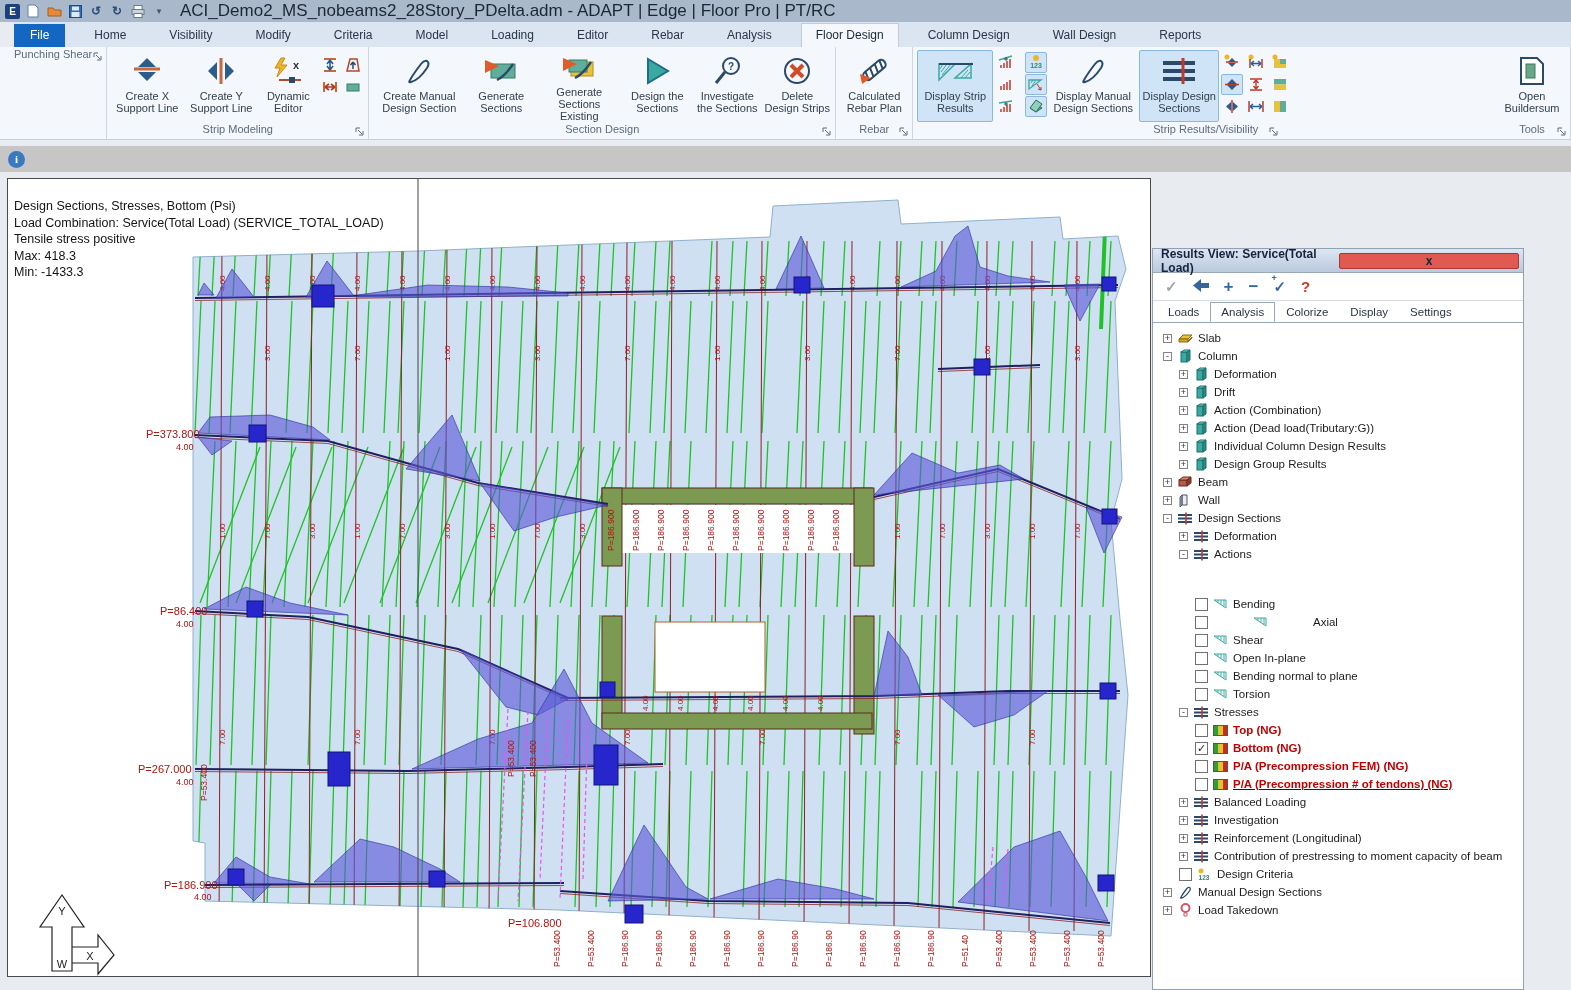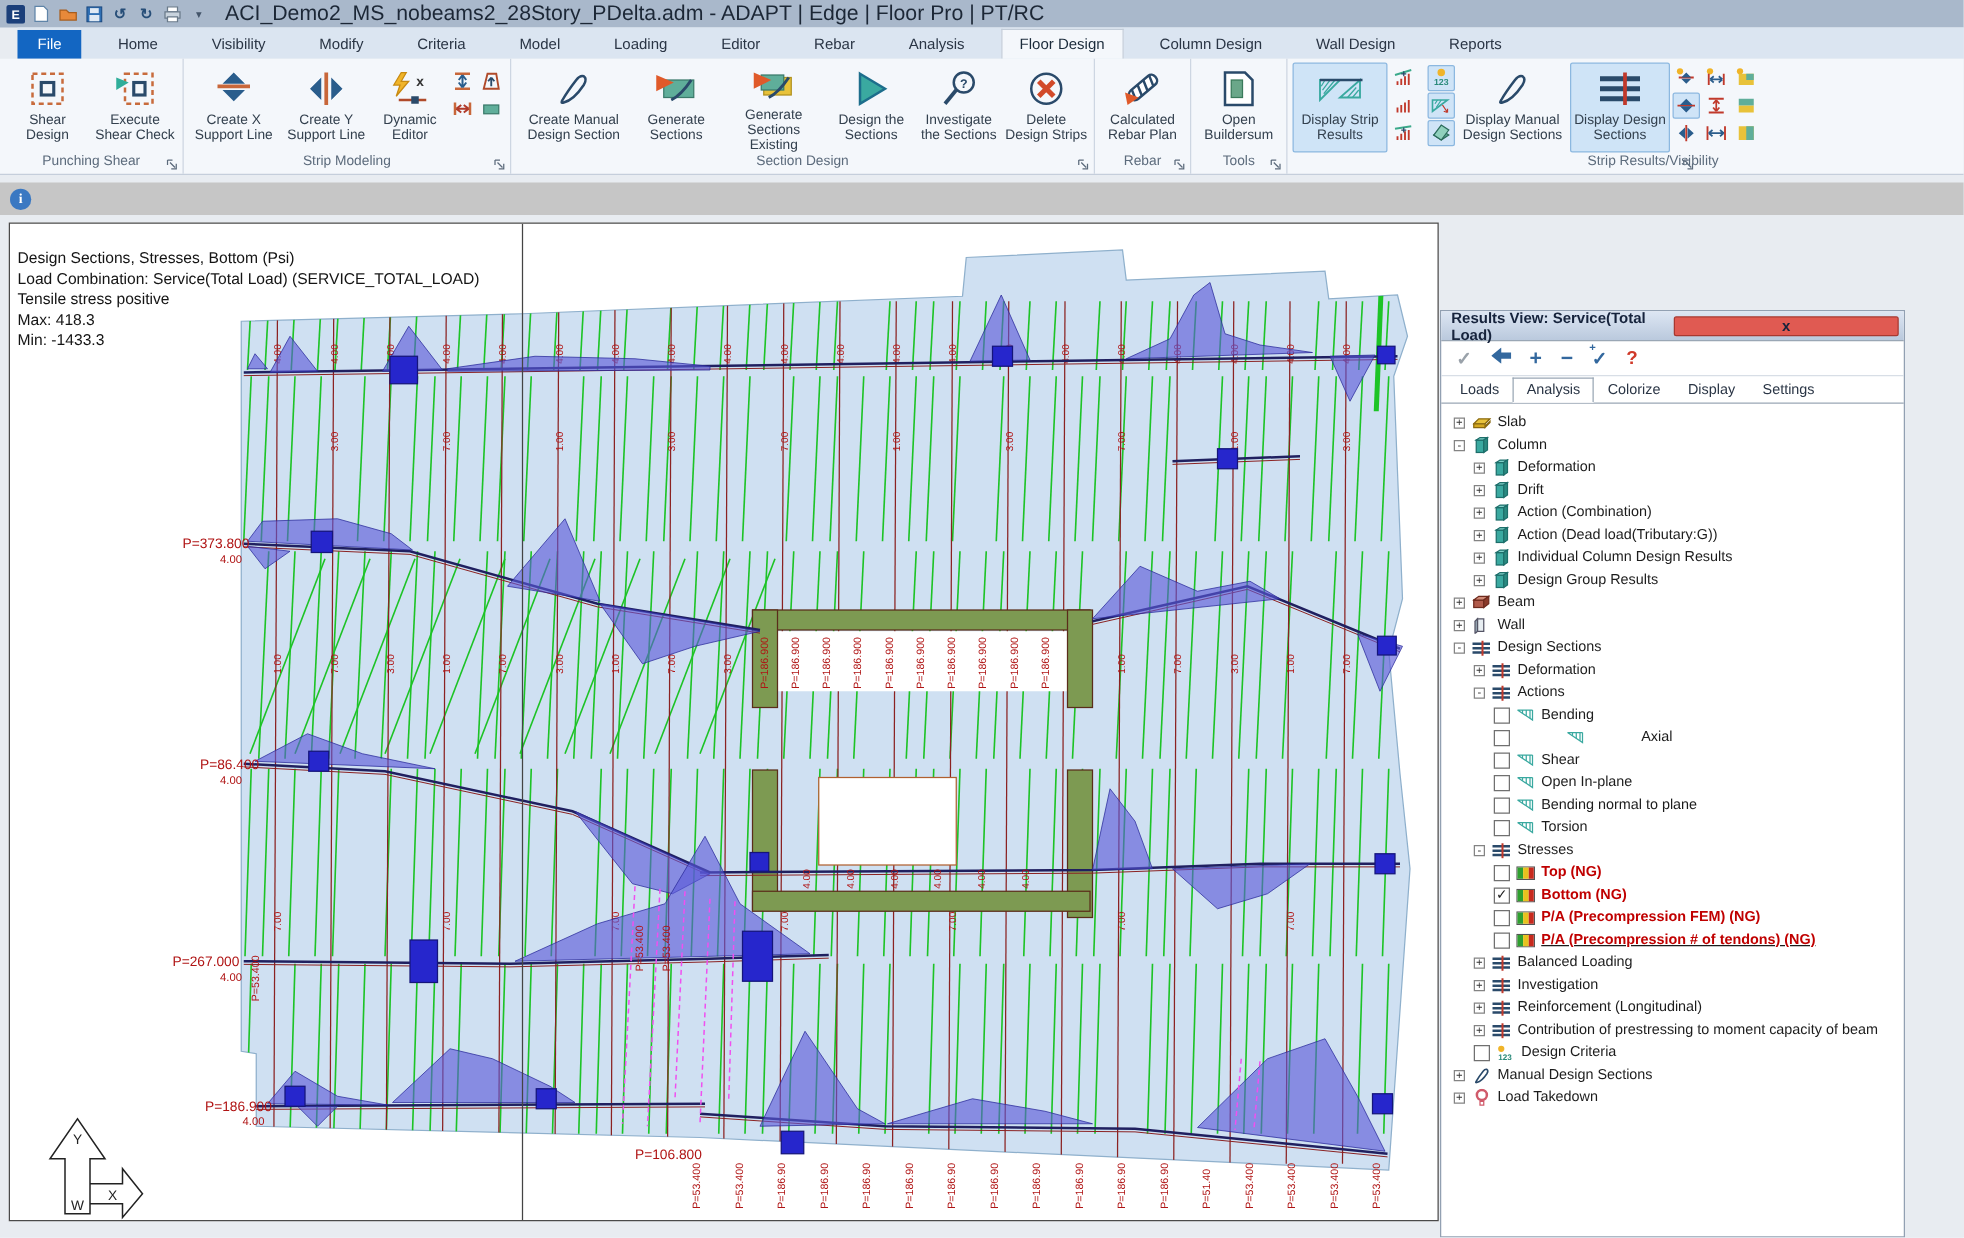--- a/index.html
+++ b/index.html
@@ -111,41 +111,20 @@
       <div class="mtab">Analysis</div>
       <div class="mtab active">Floor Design</div>
       <div class="mtab">Column Design</div>
       <div class="mtab">Wall Design</div>
       <div class="mtab">Reports</div>
     </div>
 
   <div id="ribbon">
 
     <div class="rgroup">
-      <div class="rbtns">
-        <div class="rbtn">
-          <span class="ric">
-              <svg width="30" height="30">
-                <rect x="3" y="3" width="24" height="24" fill="none" stroke="#c86b3c" stroke-width="2" stroke-dasharray="4 3"></rect>
-                <rect x="10" y="10" width="10" height="10" fill="none" stroke="#2a4a6a" stroke-width="2.5"></rect>
-              </svg>
-            </span>
-          <span class="rlb">Shear Design</span>
-        </div>
-        <div class="rbtn">
-          <span class="ric">
-              <svg width="34" height="30">
-                <rect x="9" y="3" width="22" height="24" fill="none" stroke="#c86b3c" stroke-width="2" stroke-dasharray="4 3"></rect>
-                <rect x="16" y="10" width="9" height="10" fill="none" stroke="#2a4a6a" stroke-width="2.5"></rect>
-                <path d="M2,6 L12,10 L2,16 Z" fill="#2fae9a"></path>
-              </svg>
-            </span>
-          <span class="rlb">Execute Shear Check</span>
-        </div>
-      </div>
       <div class="glabel"><span>Punching Shear</span>
         <span class="launcher"><svg width="10" height="10">
               <path d="M1,1 h4 M1,1 v4 M3,3 l4,4 M8,4 v4 h-4" stroke="#5c6b7c" fill="none"></path>
             </svg></span>
       </div>
     </div>
 
     <div class="rgroup">
       <div class="rbtns">
         <div class="rbtn" style="width:72px">
@@ -295,39 +274,20 @@
           <span class="rlb">Calculated Rebar Plan</span>
         </div>
       </div>
       <div class="glabel"><span>Rebar</span>
         <span class="launcher"><svg width="10" height="10">
               <path d="M1,1 h4 M1,1 v4 M3,3 l4,4 M8,4 v4 h-4" stroke="#5c6b7c" fill="none"></path>
             </svg></span>
       </div>
     </div>
 
-    <div class="rgroup">
-      <div class="rbtns">
-        <div class="rbtn">
-          <span class="ric">
-              <svg width="26" height="30">
-                <path d="M2,2 h16 l6,6 v20 h-22 z" fill="#fff" stroke="#2a4a6a" stroke-width="2"></path>
-                <rect x="7" y="8" width="9" height="14" fill="#6aa789" stroke="#3a7a5a"></rect>
-              </svg>
-            </span>
-          <span class="rlb">Open Buildersum</span>
-        </div>
-      </div>
-      <div class="glabel"><span>Tools</span>
-        <span class="launcher"><svg width="10" height="10">
-              <path d="M1,1 h4 M1,1 v4 M3,3 l4,4 M8,4 v4 h-4" stroke="#5c6b7c" fill="none"></path>
-            </svg></span>
-      </div>
-    </div>
-
     <div class="rgroup" style="flex:1;border-right:none">
       <div class="rbtns">
         <div class="rbtn sel" style="width:76px">
           <span class="ric">
               <svg width="40" height="30">
                 <path d="M4,8 L20,8 L4,24 Z" fill="none" stroke="#3aa9a0" stroke-width="1.5"></path>
                 <path d="M8,8 l-3,5 M12,8 l-6,8 M16,8 l-9,11" stroke="#3aa9a0"></path>
                 <path d="M20,22 L36,22 L36,8 Z" fill="none" stroke="#3aa9a0" stroke-width="1.5"></path>
                 <path d="M26,22 l7,-8 M30,22 l5,-6" stroke="#3aa9a0"></path>
                 <path d="M4,8 h34" stroke="#2a4a6a" stroke-width="2"></path>
@@ -453,20 +413,39 @@
           <span class="mini">
               <svg width="18" height="17">
                 <rect x="3" y="3" width="12" height="11" fill="#e8c23a"></rect>
                 <rect x="9" y="3" width="6" height="11" fill="#5fae9a"></rect>
               </svg>
             </span>
         </div>
       </div>
       <div class="glabel" style="text-align:left;padding-left:240px"><span>Strip Results/Visibility</span>
         <span class="launcher" style="right:215px"><svg width="10" height="10">
+              <path d="M1,1 h4 M1,1 v4 M3,3 l4,4 M8,4 v4 h-4" stroke="#5c6b7c" fill="none"></path>
+            </svg></span>
+      </div>
+    </div>
+
+    <div class="rgroup">
+      <div class="rbtns">
+        <div class="rbtn">
+          <span class="ric">
+              <svg width="26" height="30">
+                <path d="M2,2 h16 l6,6 v20 h-22 z" fill="#fff" stroke="#2a4a6a" stroke-width="2"></path>
+                <rect x="7" y="8" width="9" height="14" fill="#6aa789" stroke="#3a7a5a"></rect>
+              </svg>
+            </span>
+          <span class="rlb">Open Buildersum</span>
+        </div>
+      </div>
+      <div class="glabel"><span>Tools</span>
+        <span class="launcher"><svg width="10" height="10">
               <path d="M1,1 h4 M1,1 v4 M3,3 l4,4 M8,4 v4 h-4" stroke="#5c6b7c" fill="none"></path>
             </svg></span>
       </div>
     </div>
   </div>
 
   <div id="infobar">
     <span id="info-i">i</span>
   </div>
 
@@ -1092,21 +1071,21 @@
         <div class="trow" style="padding-left: 22px;">
           <span class="texp">-</span>
           <span class="tico">
             <svg width="16" height="13">
               <path d="M1,3 h14 M1,6.5 h14 M1,10 h14" stroke="#2a4a6a" stroke-width="2"></path>
               <path d="M9,0.5 v12" stroke="#c0392b" stroke-width="1.6"></path>
             </svg>
           </span>
           <span class="tlbl">Actions</span>
         </div>
-        <div class="trow" style="padding-left: 38px;">
+        <div class="trow" style="padding-left: 38px; margin-top: 32px;">
           <span class="tchk"></span>
           <span class="tico">
             <svg width="15" height="12">
               <path d="M1,2 h12 M1,2 L13,10 L13,2" stroke="#3aa9a0" fill="none"></path>
               <path d="M5,2 l0,2.5 M8,2 l0,4.5 M11,2 l0,6.5" stroke="#3aa9a0"></path>
             </svg>
           </span>
           <span class="tlbl">Bending</span>
         </div>
         <div class="trow" style="padding-left: 38px; gap: 40px;">

